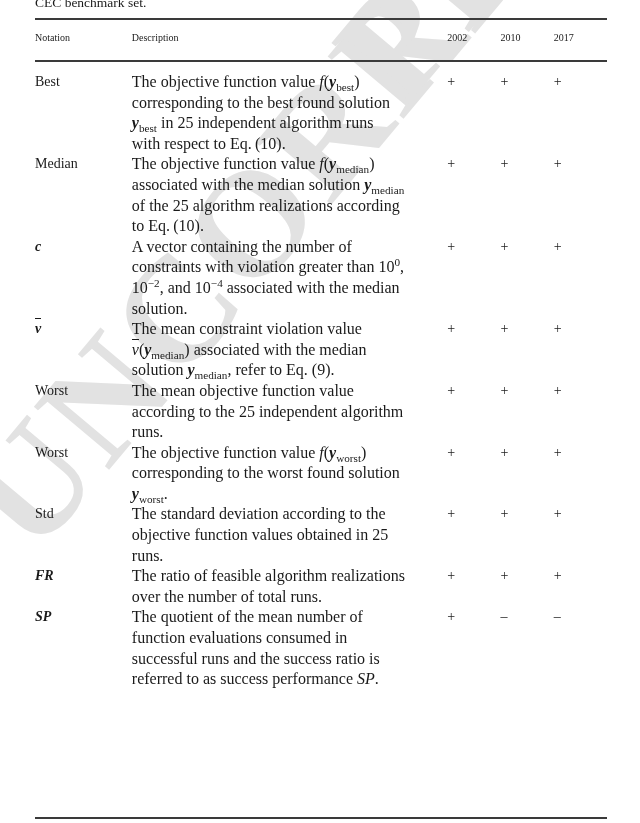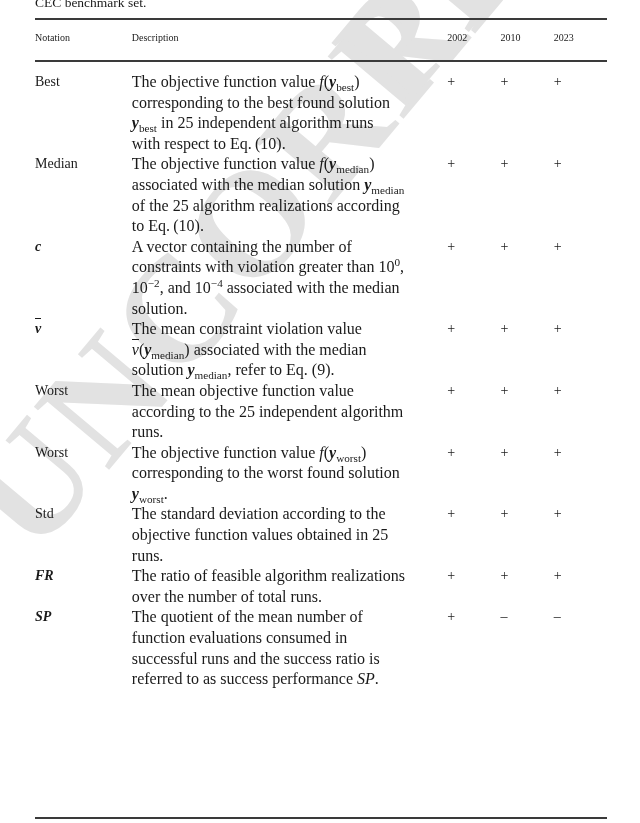--- a/index.html
+++ b/index.html
@@ -162,21 +162,21 @@
   <div class="rule rule-header"></div>
   <div class="rule rule-bottom"></div>
 
   <table class="tbl">
     <thead>
       <tr>
         <th class="c-not">Notation</th>
         <th class="c-desc">Description</th>
         <th class="c-yr y1">2002</th>
         <th class="c-yr">2010</th>
-        <th class="c-yr">2023</th>
+        <th class="c-yr">2017</th>
       </tr>
     </thead>
     <tbody>
 
       <tr>
         <td class="notation">Best</td>
         <td class="desc">The objective function value <span class="mathvar">f</span>(<span class="bvec">y</span><sub>best</sub>)<br>corresponding to the best found solution<br><span class="bvec">y</span><sub>best</sub> in 25 independent algorithm runs<br>with respect to Eq. (10).</td>
         <td class="mark m1">+</td>
         <td class="mark">+</td>
         <td class="mark">+</td>

